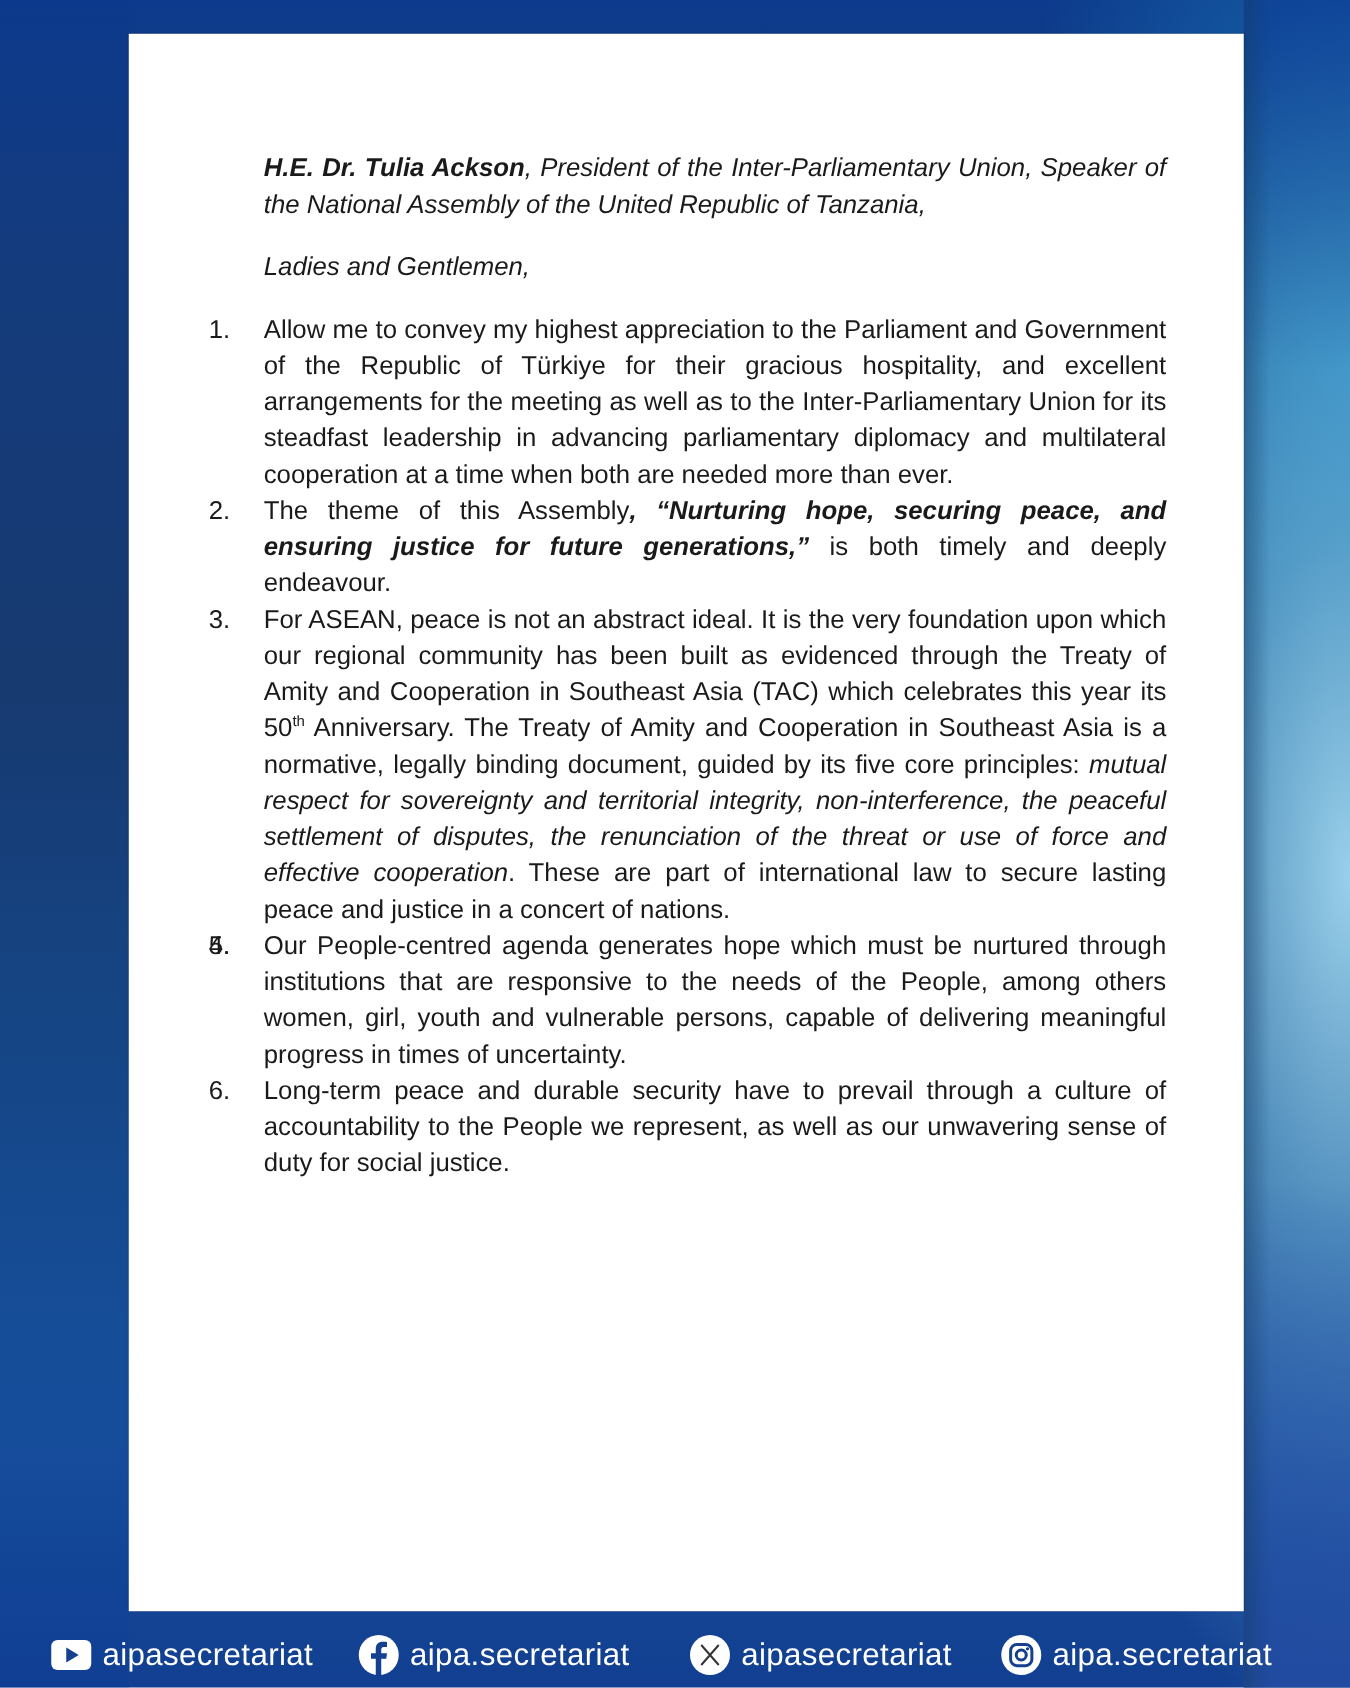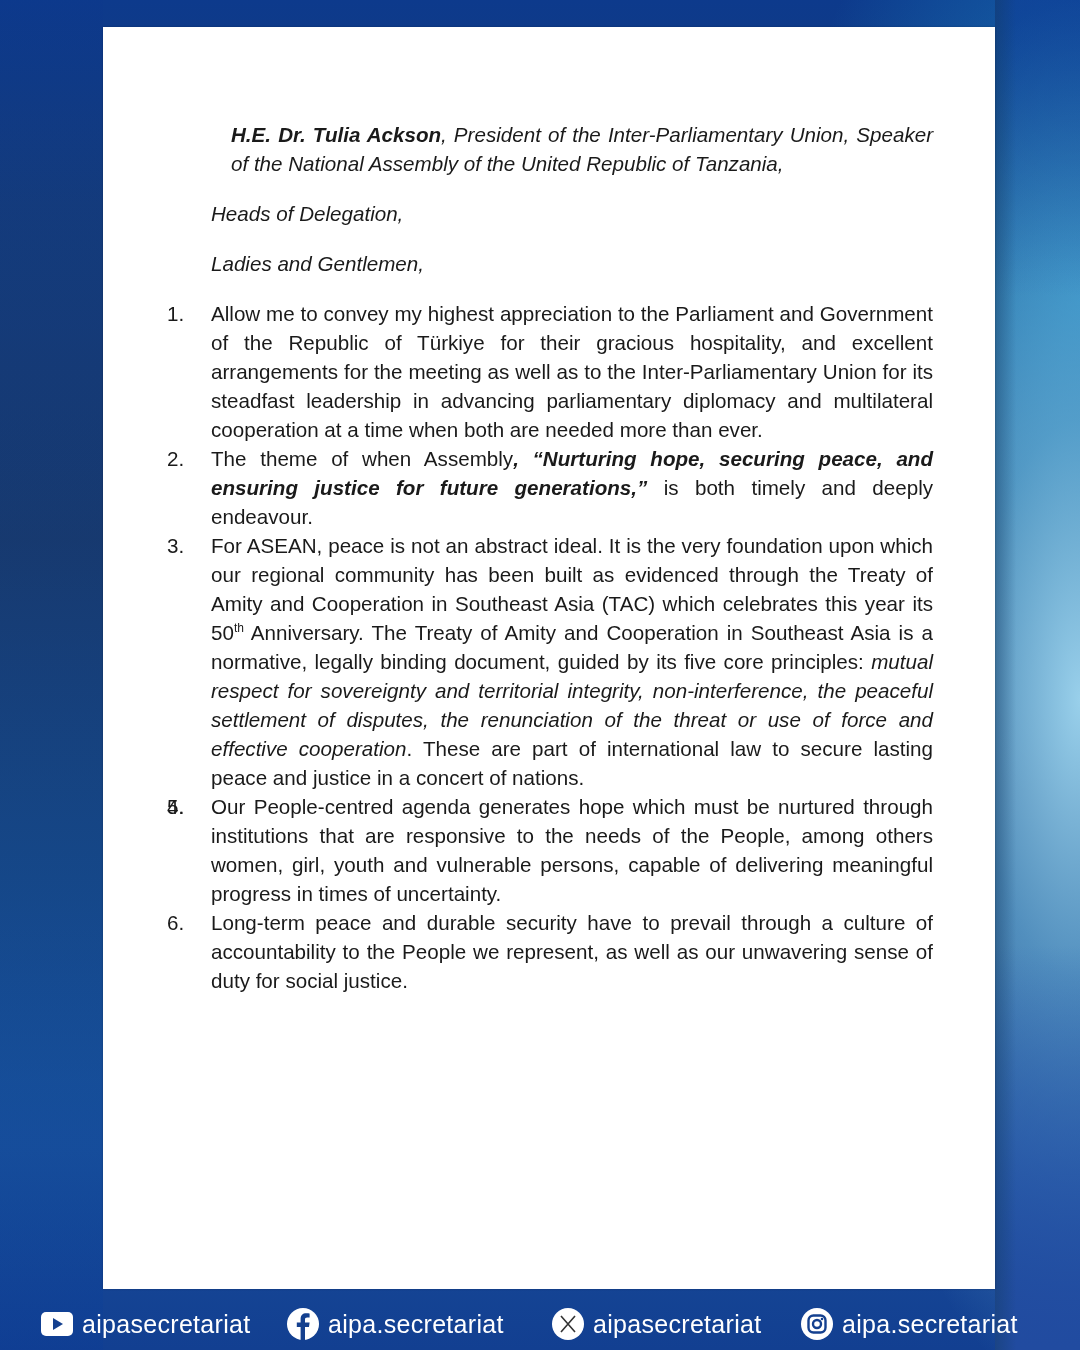--- a/index.html
+++ b/index.html
@@ -24,21 +24,21 @@
     position: absolute; left: 103px; top: 27px; width: 892px; height: 1262px;
     background: #ffffff;
     box-shadow: 0 0 2px rgba(0,0,0,0.25);
   }
   .doc {
     position: absolute; left: 108px; top: 93px; width: 722px;
     color: #1a1a1a; font-size: 20.6px; line-height: 29px;
   }
   .doc p { margin: 0; text-align: justify; }
   .salutation { margin-bottom: 21px !important; }
-  .salutation.first { text-align: justify; margin-left: 20px; }
+  .salutation.first { text-align: justify; }
   .italic { font-style: italic; }
   .bold { font-weight: bold; }
   .item { position: relative; margin-bottom: 18px; text-align: justify; }
   .item .num { position: absolute; left: -44px; top: 0; }
   sup { font-size: 12px; line-height: 0; vertical-align: 8px; }
 
   .footer {
     position: absolute; left: 0; top: 1305px; width: 1080px; height: 38px;
     color: #ffffff; font-size: 25px; letter-spacing: 0.3px; text-align: right;
   }
@@ -48,26 +48,25 @@
 </style>
 </head>
 <body>
 
 <div class="bg-left-shade"></div>
 <div class="bg-right-shade"></div>
 
 <div class="paper">
   <div class="doc">
     <p class="salutation first italic"><span class="bold">H.E. Dr. Tulia Ackson</span><span>, President of the Inter-Parliamentary Union, Speaker of the National Assembly of the United Republic of Tanzania,</span></p>
-    <p class="salutation italic">Heads of Delegation,</p>
     <p class="salutation italic">Ladies and Gentlemen,</p>
 
     <p class="item"><span class="num">1.</span><span>Allow me to convey my highest appreciation to the Parliament and Government of the Republic of Türkiye for their gracious hospitality, and excellent arrangements for the meeting as well as to the Inter-Parliamentary Union for its steadfast leadership in advancing parliamentary diplomacy and multilateral cooperation at a time when both are needed more than ever.</span></p>
 
-    <p class="item"><span class="num">2.</span><span>The theme of when Assembly</span><span class="bold italic">, “Nurturing hope, securing peace, and ensuring justice for future generations,”</span><span> is both timely and deeply endeavour.</span></p>
+    <p class="item"><span class="num">2.</span><span>The theme of this Assembly</span><span class="bold italic">, “Nurturing hope, securing peace, and ensuring justice for future generations,”</span><span> is both timely and deeply endeavour.</span></p>
 
     <p class="item"><span class="num">3.</span><span>For ASEAN, peace is not an abstract ideal. It is the very foundation upon which our regional community has been built as evidenced through the Treaty of Amity and Cooperation in Southeast Asia (TAC) which celebrates this year its 50</span><sup>th</sup><span> Anniversary. The Treaty of Amity and Cooperation in Southeast Asia is a normative, legally binding document, guided by its five core principles: </span><span class="italic">mutual respect for sovereignty and territorial integrity, non-interference, the peaceful settlement of disputes, the renunciation of the threat or use of force and effective cooperation</span><span>. These are part of international law to secure lasting peace and justice in a concert of nations.</span></p>
 
     <p class="item"><span class="num">4.</span></p>
 
     <p class="item"><span class="num">5.</span><span>Our People-centred agenda generates hope which must be nurtured through institutions that are responsive to the needs of the People, among others women, girl, youth and vulnerable persons, capable of delivering meaningful progress in times of uncertainty.</span></p>
 
     <p class="item"><span class="num">6.</span><span>Long-term peace and durable security have to prevail through a culture of accountability to the People we represent, as well as our unwavering sense of duty for social justice.</span></p>
   </div>
 </div>

